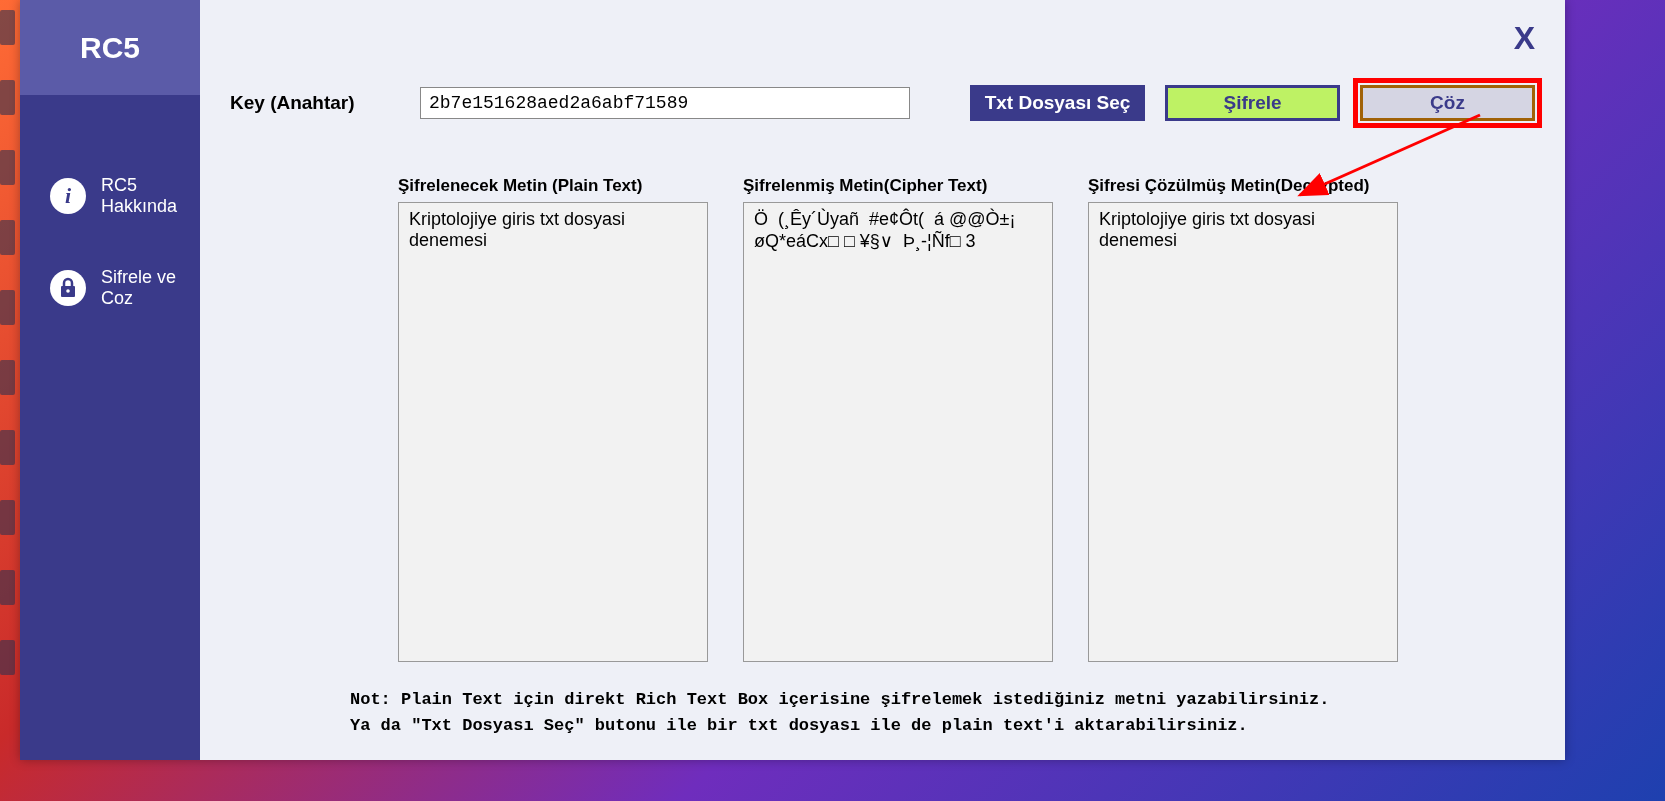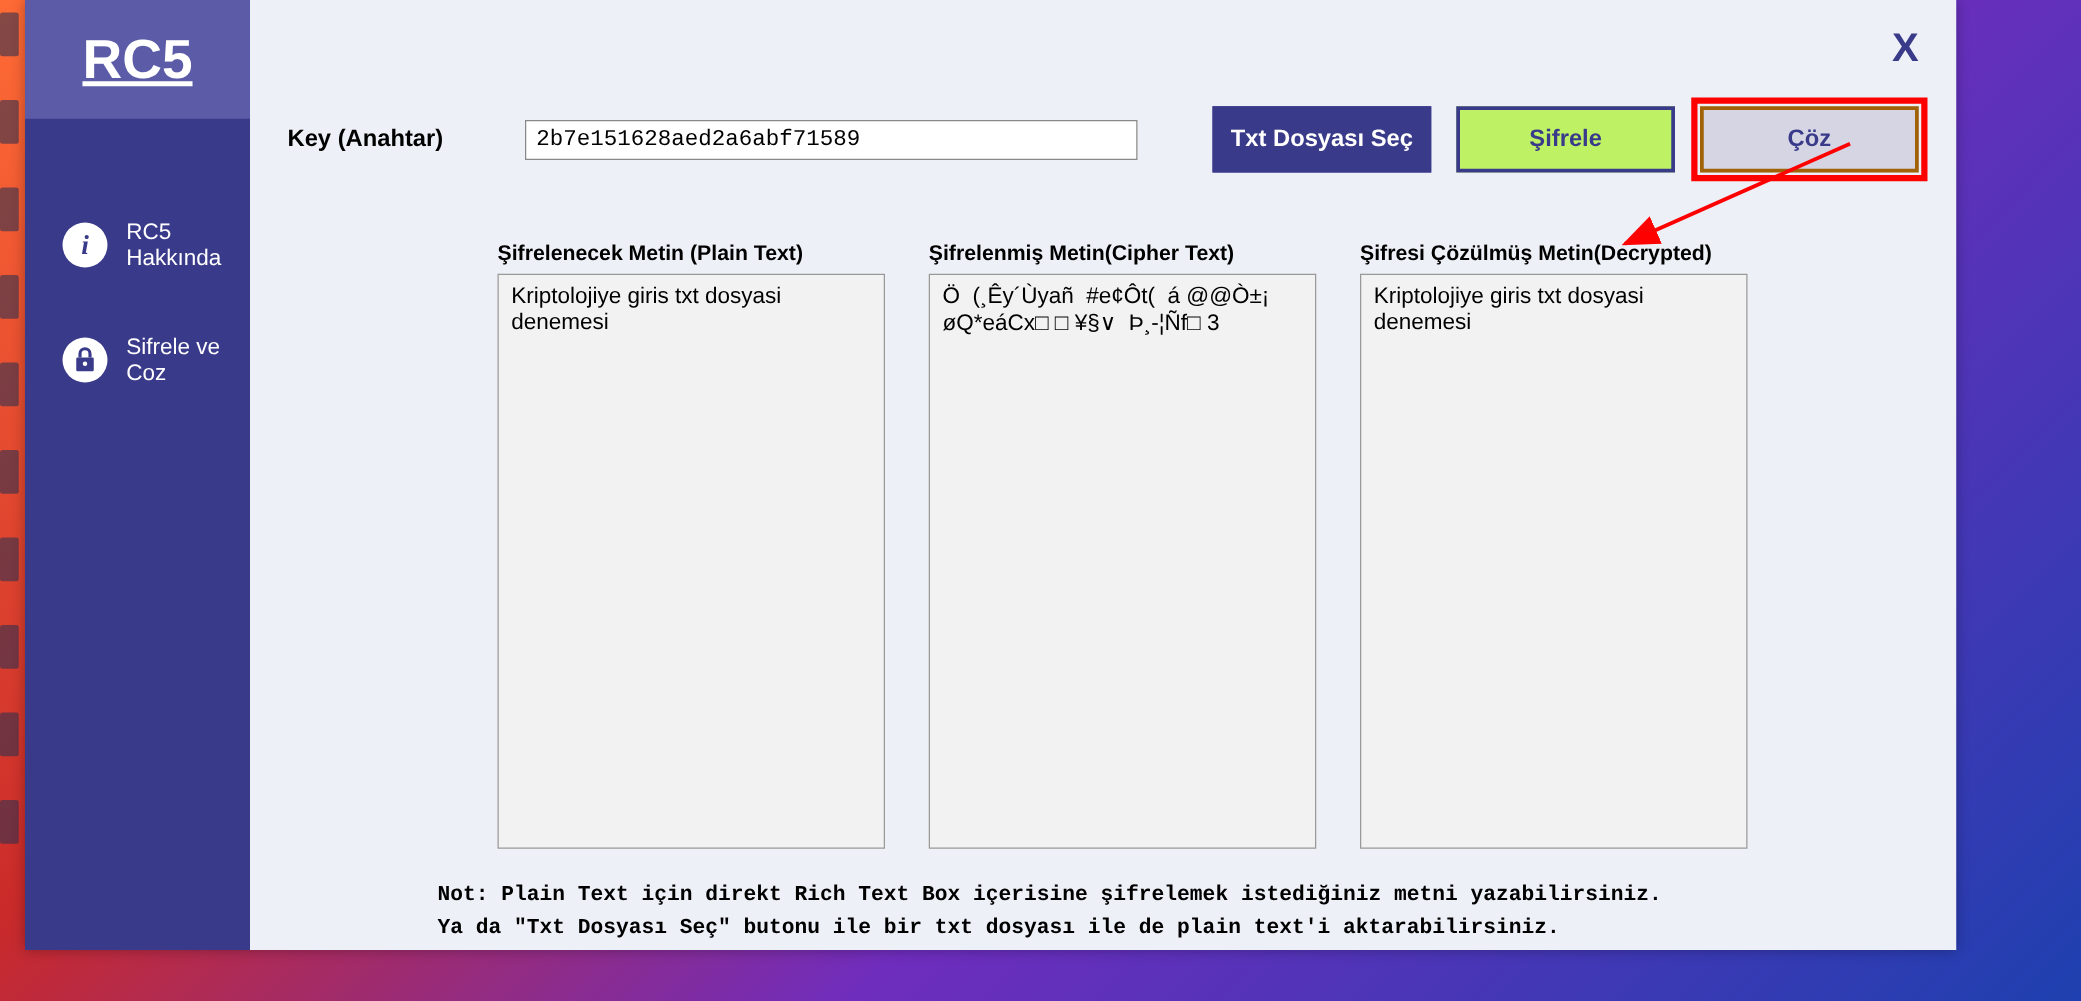--- a/index.html
+++ b/index.html
@@ -50,23 +50,22 @@
     }
     .sidebar-header {
       height: 95px;
       background: #5b5ba8;
       display: flex;
       align-items: center;
       justify-content: center;
     }
     .sidebar-title {
       color: #ffffff;
-      font-size: 44px;
-      font-weight: bold;
-      text-decoration: underline;
+      font-size: 30px;
+      font-weight: bold;
     }
     .sidebar-menu {
       padding-top: 80px;
       display: flex;
       flex-direction: column;
       gap: 50px;
       padding-left: 30px;
     }
     .sidebar-item {
       display: flex;
@@ -125,21 +124,21 @@
       font-family: Liberation Mono, monospace;
       background: #fff;
     }
     .btn-row {
       display: flex;
       gap: 20px;
       margin-left: 30px;
     }
     .btn {
       width: 175px;
-      height: 53px;
+      height: 36px;
       display: flex;
       align-items: center;
       justify-content: center;
       font-size: 19px;
       font-weight: bold;
       cursor: pointer;
       font-family: "Century Gothic", "Segoe UI", Arial, sans-serif;
     }
     .btn-primary {
       background: #3a3a8a;

